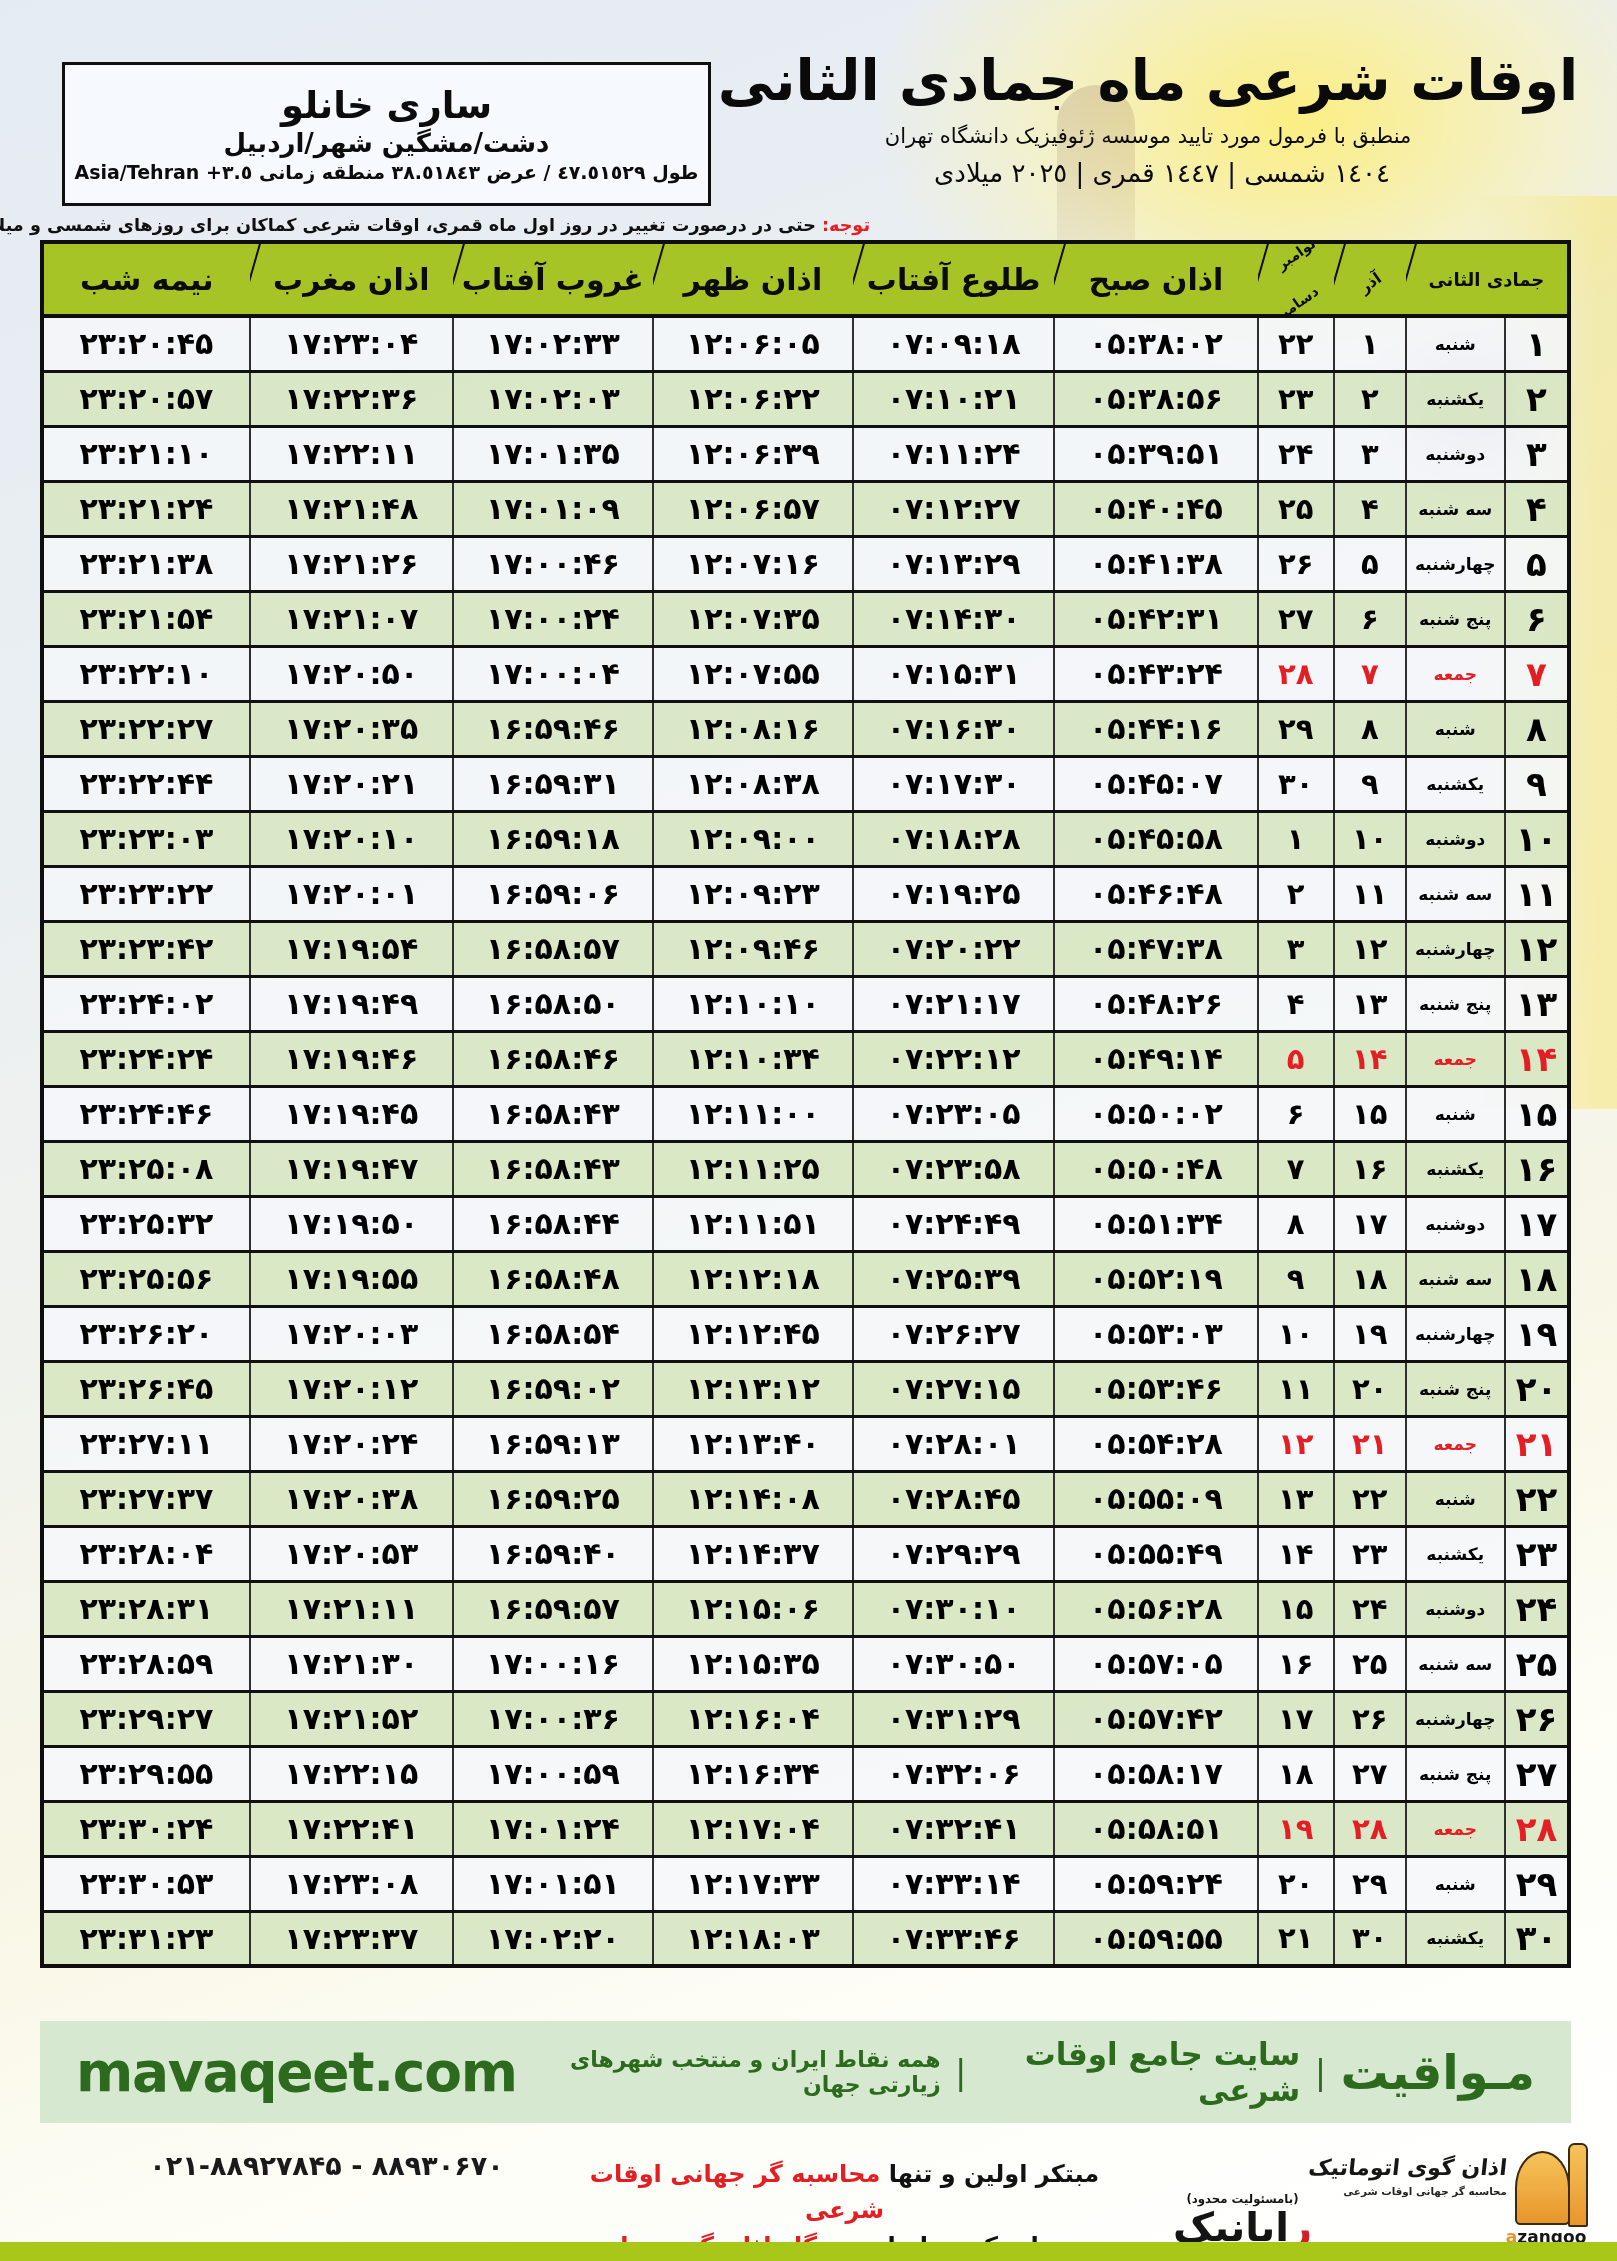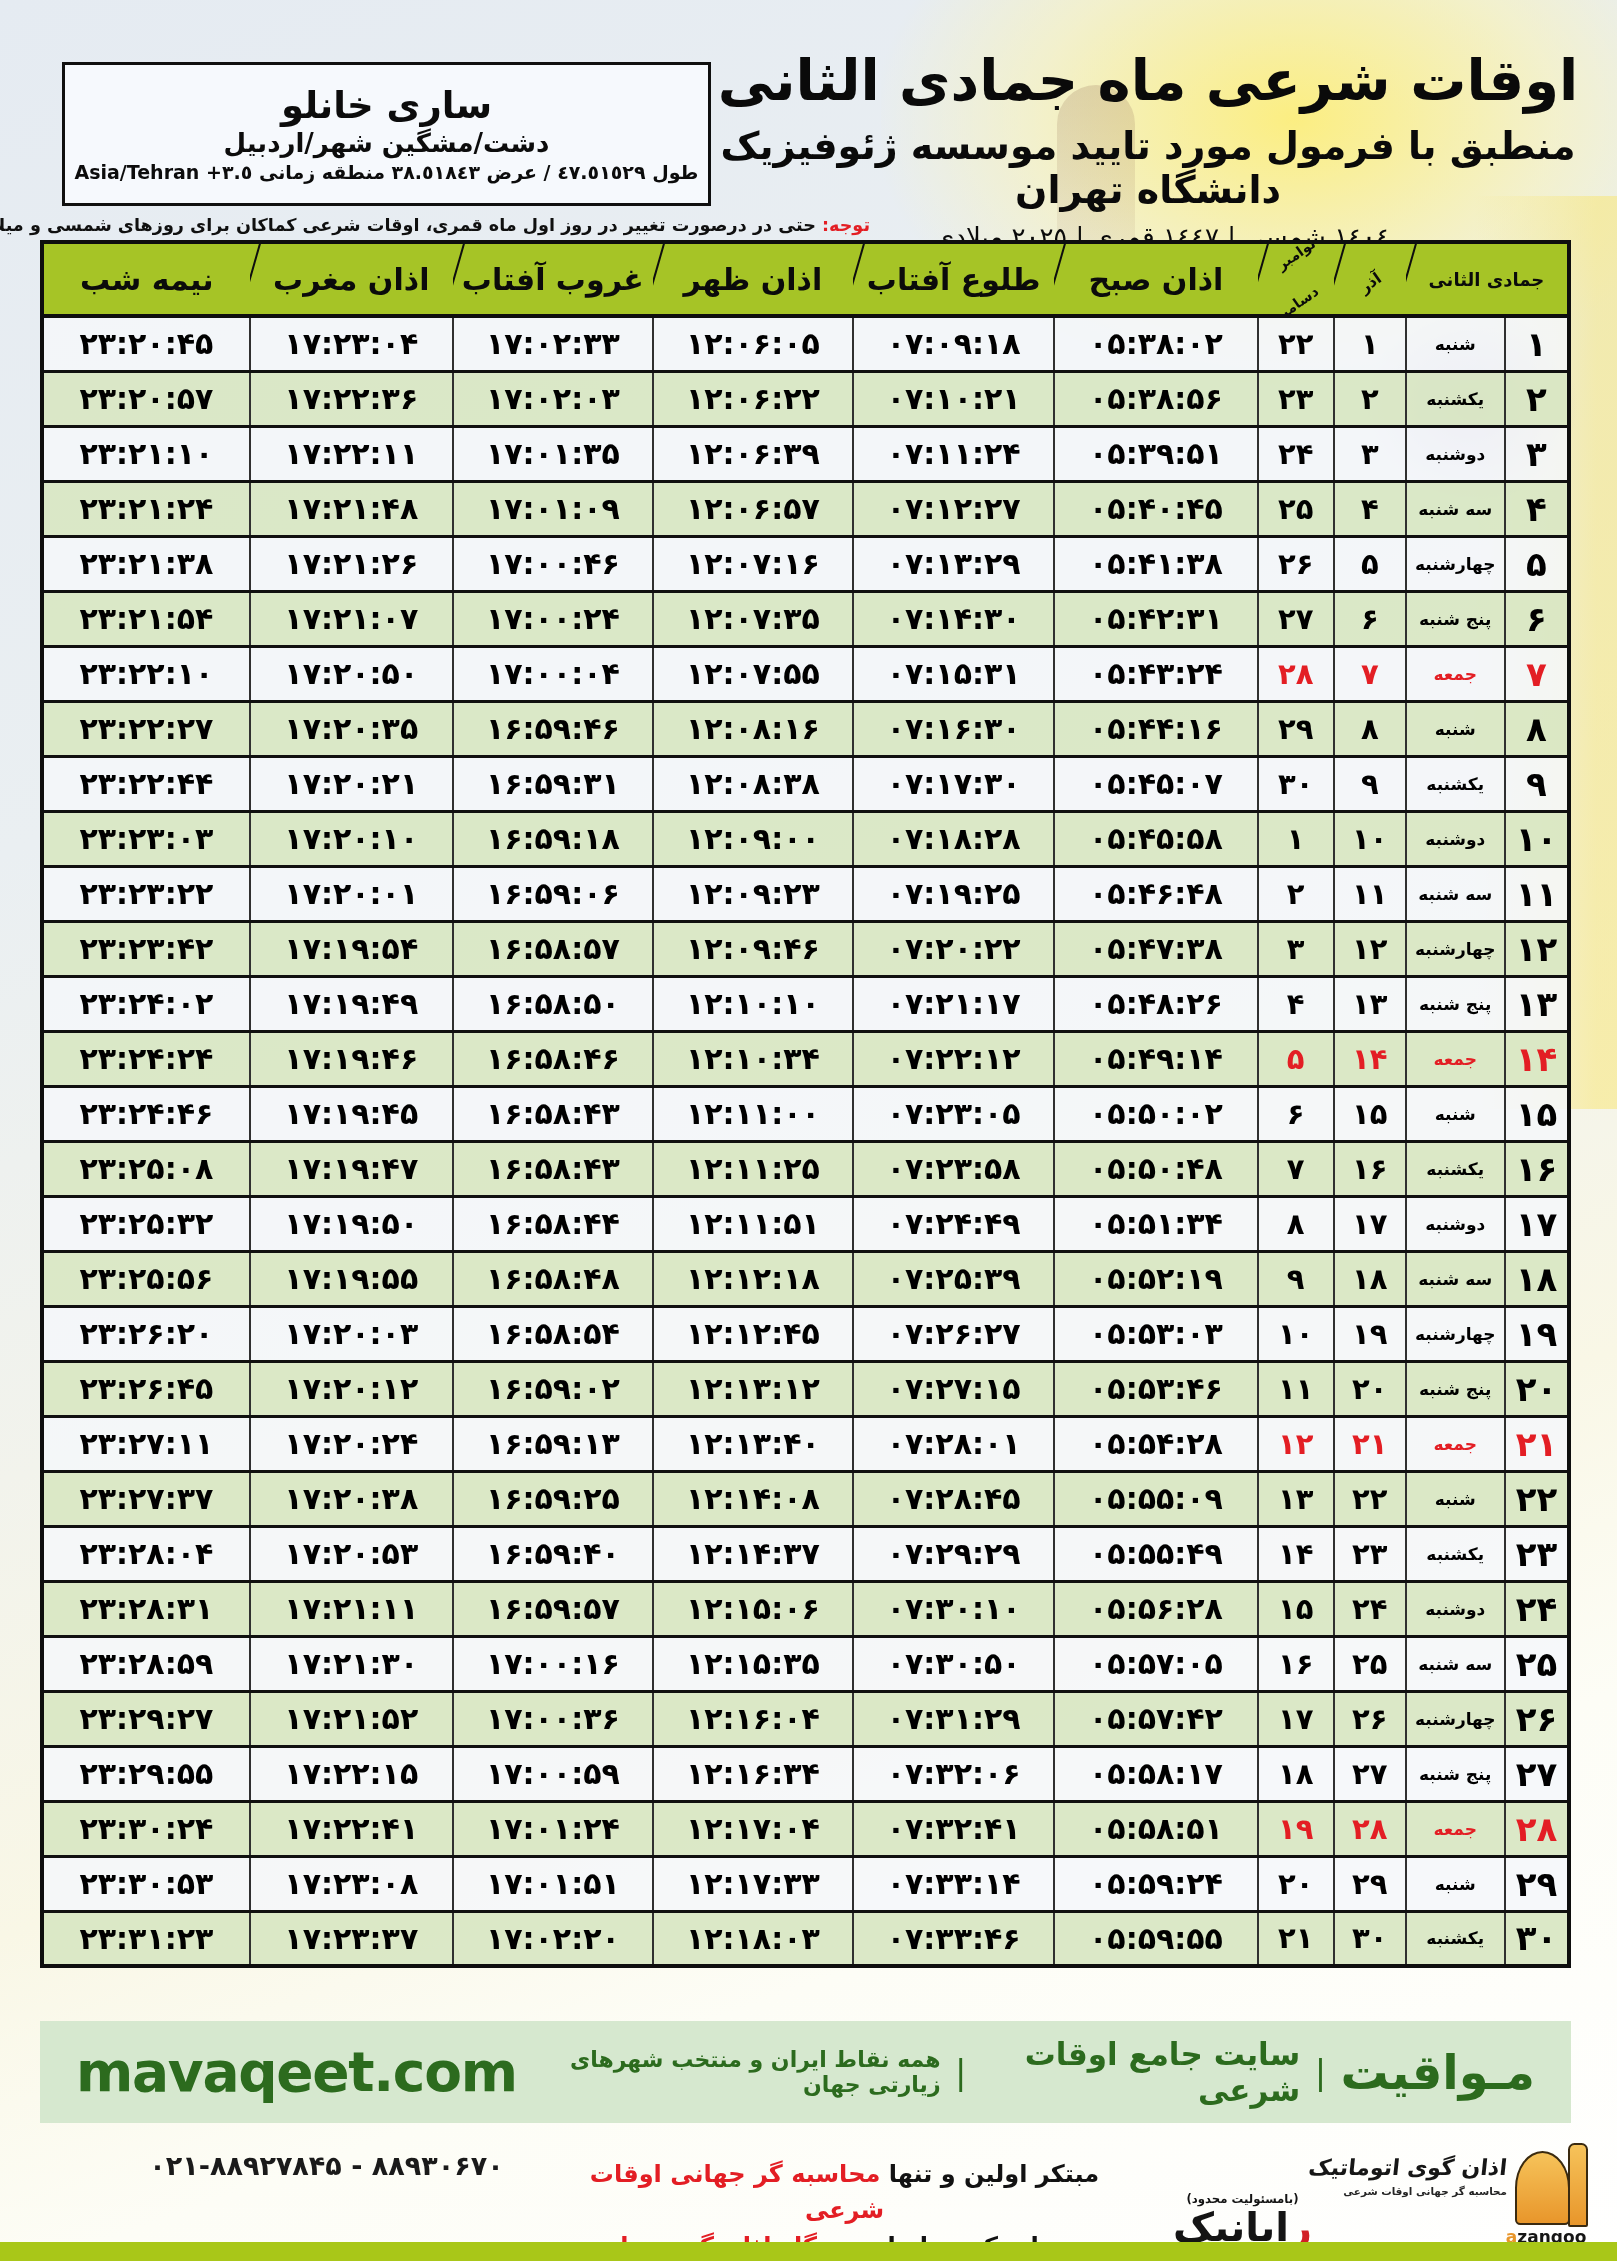--- a/index.html
+++ b/index.html
@@ -19,21 +19,21 @@
   
   .loc-box{position:absolute;left:62px;top:62px;width:643px;height:138px;border:3.3px solid #101010;
     background:rgba(247,250,253,.95);display:flex;flex-direction:column;align-items:center;justify-content:center;gap:6.5px;}
   .loc-name{font-size:37px;font-weight:700;color:#0c0c0c;line-height:1;}
   .loc-region{font-size:26px;font-weight:700;color:#0c0c0c;line-height:1;}
   .loc-coords{font-size:19px;font-weight:700;color:#0c0c0c;direction:rtl;line-height:1;}
 
   
   .title-block{position:absolute;left:711px;top:52px;width:874px;text-align:center;direction:rtl;color:#0a0a0a;}
   .main-title{font-size:56px;font-weight:800;line-height:1.05;letter-spacing:-0.7px;}
-  .sub-title{margin-top:13px;font-size:38px;font-weight:700;}
+  .sub-title{margin-top:13px;font-size:21px;font-weight:400;}
   .years-line{margin-top:10.4px;font-size:26px;font-weight:500;padding-left:28px;}
 
   
   .notice{position:absolute;left:49px;top:215px;width:821px;direction:rtl;white-space:nowrap;
     font-size:17.6px;font-weight:600;color:#101010;text-align:right;}
   .notice .red{color:#e31e24;}
 
   
   table.prayer{position:absolute;left:40px;top:240px;width:1531px;border-collapse:collapse;direction:rtl;
     table-layout:fixed;border:4.6px solid #0e0e0e;}

